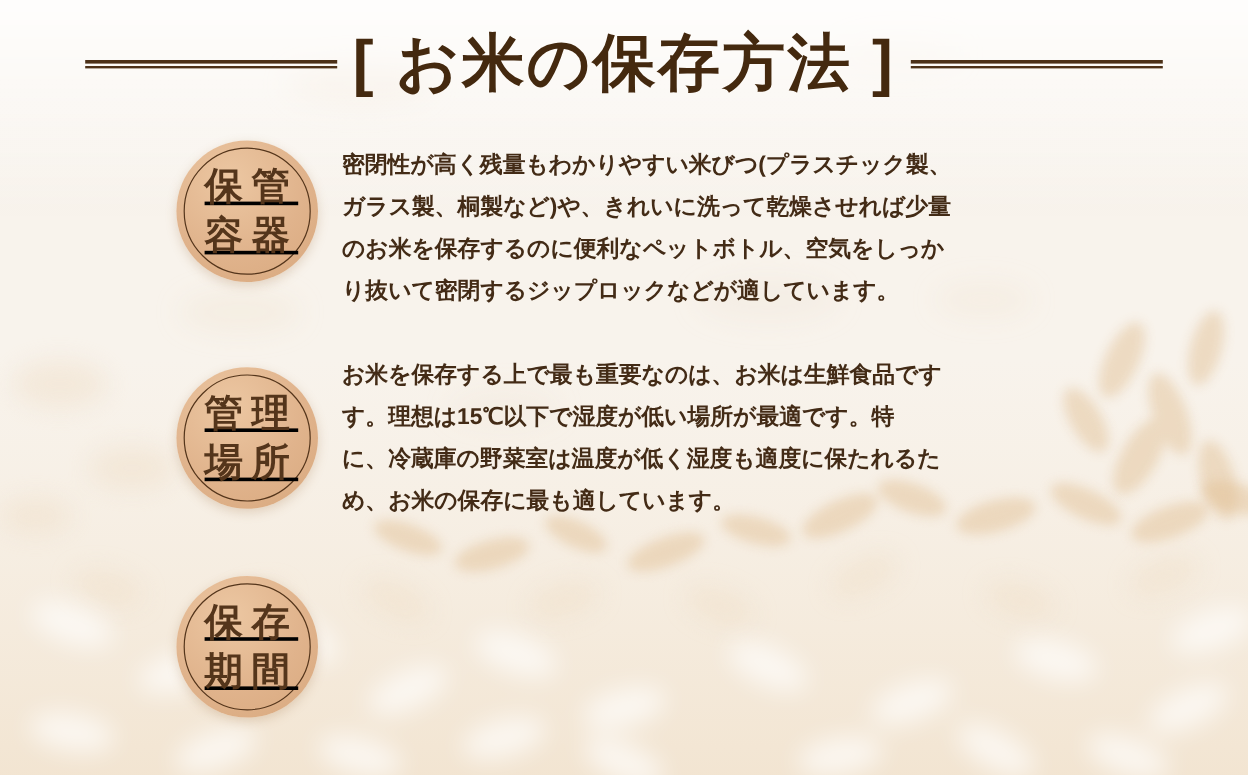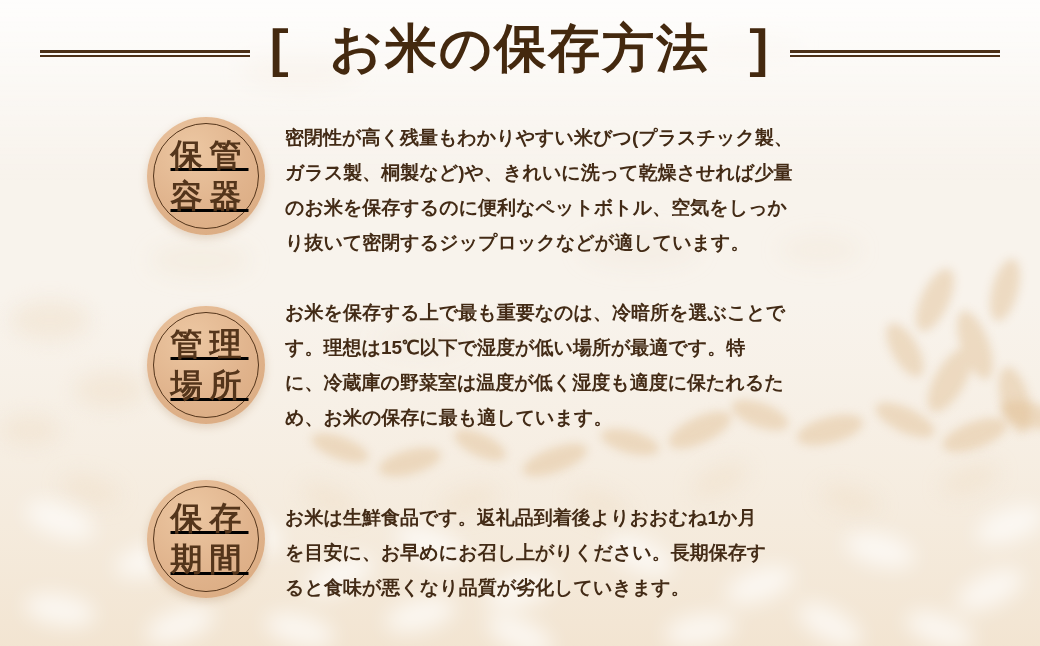--- a/index.html
+++ b/index.html
@@ -31,21 +31,20 @@
     border-top:3px solid var(--rule_brown);
     border-bottom:2px solid var(--rule_brown);
     background:transparent;
   }
   .title{
     margin:0;
     font-size:52px;line-height:58px;font-weight:800;
     letter-spacing:2px;
     color:var(--title_ink);
     white-space:nowrap;
-    font-family:Liberation Mono, monospace;
   }
 
   
   .row{position:absolute;left:147px;display:flex;align-items:flex-start;}
   .row-1{top:117px;}
   .row-2{top:306px;}
   .row-3{top:480px;}
 
   .badge{
     flex:0 0 auto;
@@ -200,30 +199,27 @@
 ガラス製、桐製など)や、きれいに洗って乾燥させれば少量
 のお米を保存するのに便利なペットボトル、空気をしっか
 り抜いて密閉するジップロックなどが適しています。</p>
     </section>
 
     <section class="row row-2">
       <div class="badge">
         <span class="badge-label">管理
 場所</span>
       </div>
-      <p class="body-text">お米を保存する上で最も重要なのは、冷暗所を選ぶことで
+      <p class="body-text">お米を保存する上で最も重要なのは、お米は生鮮食品です
 す。理想は15℃以下で湿度が低い場所が最適です。特
 に、冷蔵庫の野菜室は温度が低く湿度も適度に保たれるた
 め、お米の保存に最も適しています。</p>
     </section>
 
     <section class="row row-3">
       <div class="badge">
         <span class="badge-label">保存
 期間</span>
       </div>
-      <p class="body-text">お米は生鮮食品です。返礼品到着後よりおおむね1か月
-を目安に、お早めにお召し上がりください。長期保存す
-ると食味が悪くなり品質が劣化していきます。</p>
     </section>
 
   </div>
 </div>
 
 </body></html>

